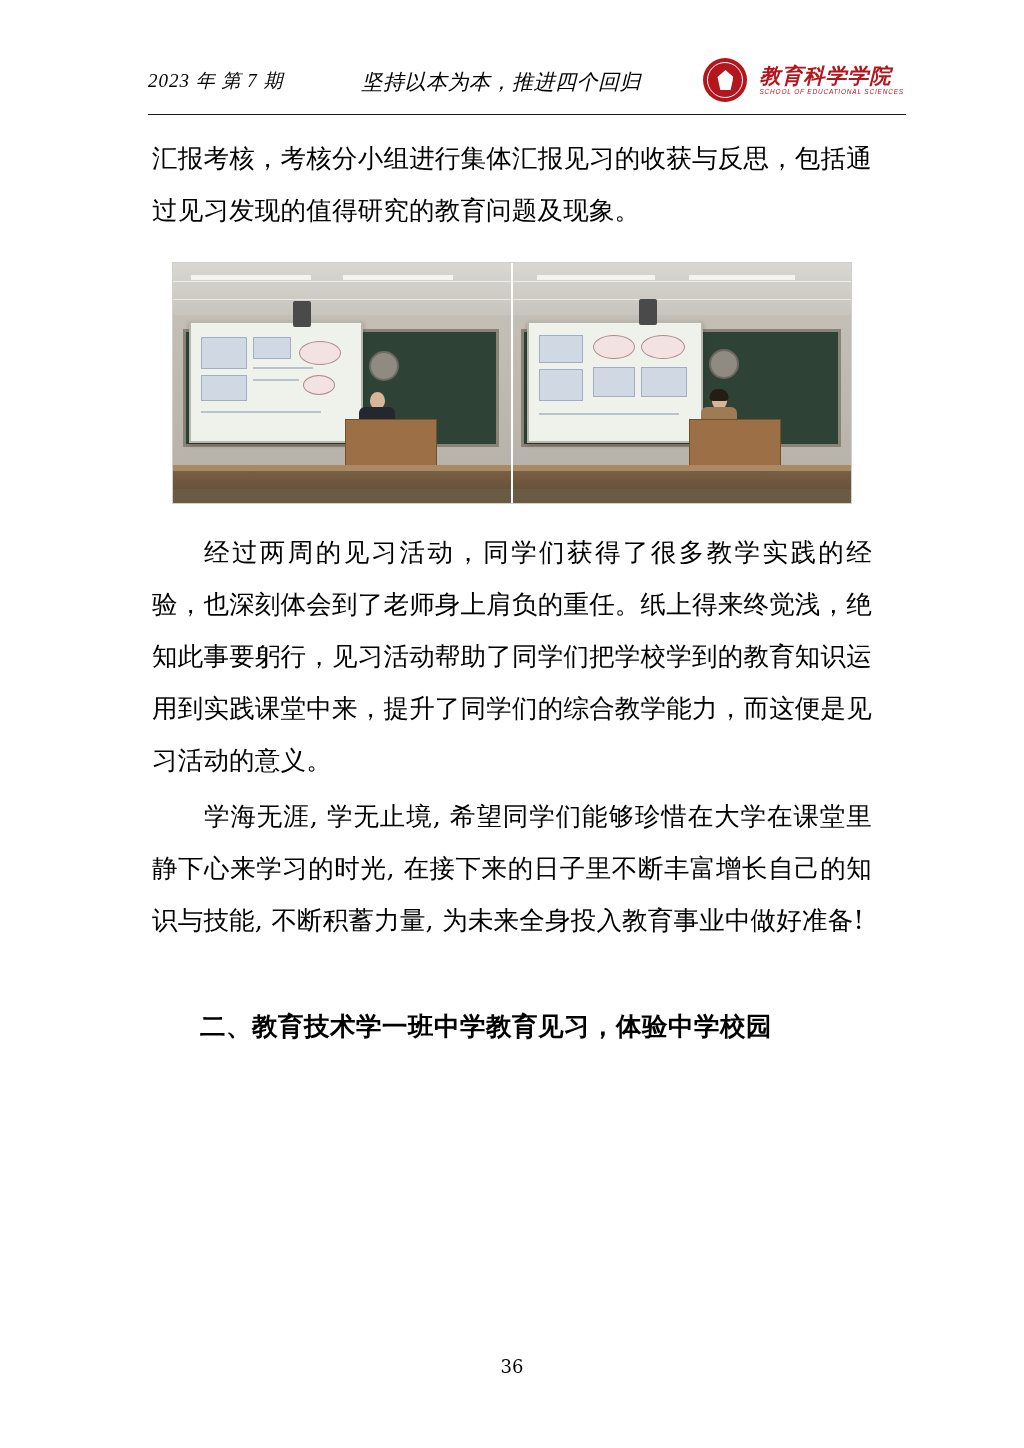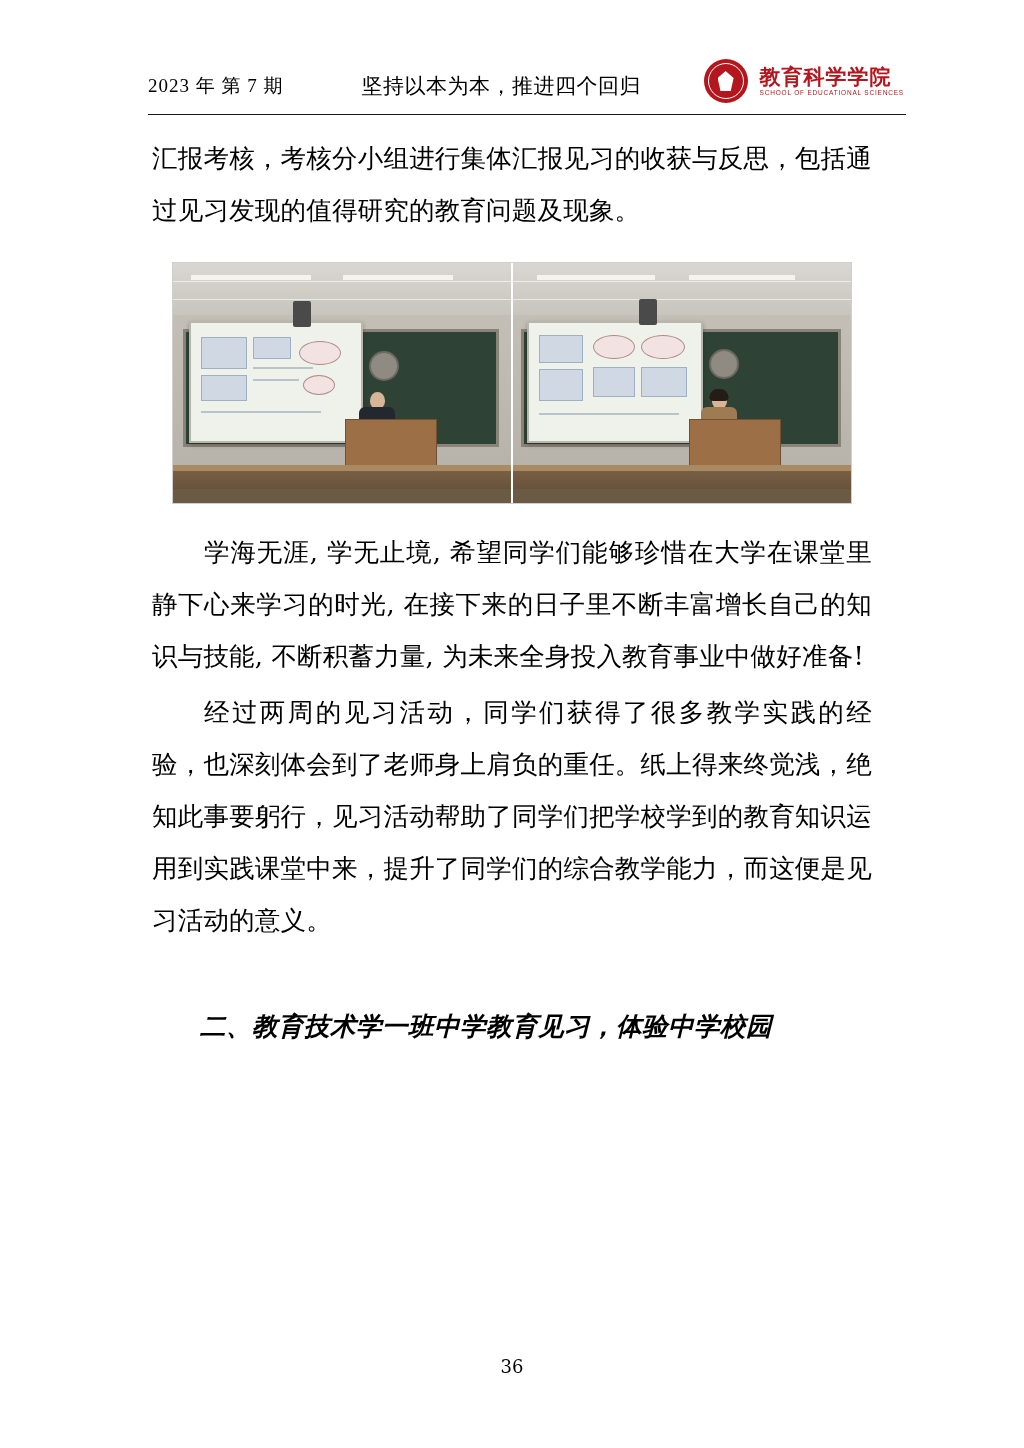--- a/index.html
+++ b/index.html
@@ -26,22 +26,23 @@
   
   .header {
     position: absolute;
     top: 58px;
     left: 148px;
     right: 118px;
     height: 58px;
   }
   .header-row {
     display: flex;
-    align-items: center;
+    align-items: flex-start;
     height: 46px;
+    font-style: italic;
   }
   .header-issue {
     font-size: 19px;
     letter-spacing: 1px;
     white-space: nowrap;
     padding-top: 10px;
   }
   .header-title {
     font-size: 21px;
     font-family: "DejaVu Serif", "Liberation Serif", serif;
@@ -128,21 +129,20 @@
     text-indent: 52px;
   }
   .section-heading {
     margin: 0;
     font-size: 25.5px;
     line-height: 52px;
     font-weight: bold;
     text-indent: 52px;
     letter-spacing: 0.5px;
     font-family: "DejaVu Serif", "Liberation Serif", serif;
-    font-style: italic;
   }
   .spacer-lg { height: 50px; }
 
   
   .figure {
     margin: 26px 0 22px 0;
     display: flex;
     justify-content: center;
   }
   .photo-pair {
@@ -366,24 +366,24 @@
             <div class="body body-tan"></div>
           </div>
           <div class="podium" style="left:176px;"></div>
           <div class="desk-front"></div>
           <div class="floor-strip"></div>
         </div>
 
       </div>
     </div>
 
+    <p class="body-text indent">经过两周的见习活动，同学们获得了很多教学实践的经验，也深刻体会到了老师身上肩负的重任。纸上得来终觉浅，绝知此事要躬行，见习活动帮助了同学们把学校学到的教育知识运用到实践课堂中来，提升了同学们的综合教学能力，而这便是见习活动的意义。</p>
+
     <p class="body-text indent">学海无涯, 学无止境, 希望同学们能够珍惜在大学在课堂里静下心来学习的时光, 在接下来的日子里不断丰富增长自己的知识与技能, 不断积蓄力量, 为未来全身投入教育事业中做好准备!</p>
 
-    <p class="body-text indent">经过两周的见习活动，同学们获得了很多教学实践的经验，也深刻体会到了老师身上肩负的重任。纸上得来终觉浅，绝知此事要躬行，见习活动帮助了同学们把学校学到的教育知识运用到实践课堂中来，提升了同学们的综合教学能力，而这便是见习活动的意义。</p>
-
     <div class="spacer-lg"></div>
 
     <h2 class="section-heading">二、教育技术学一班中学教育见习，体验中学校园</h2>
 
 
   </div>
 
   <div class="page-number">36</div>
 
 </div>

